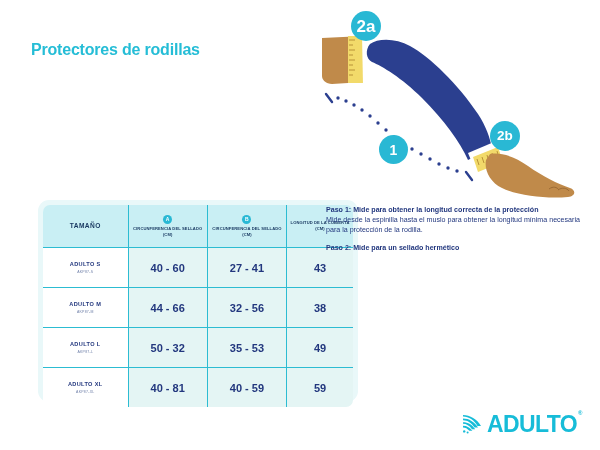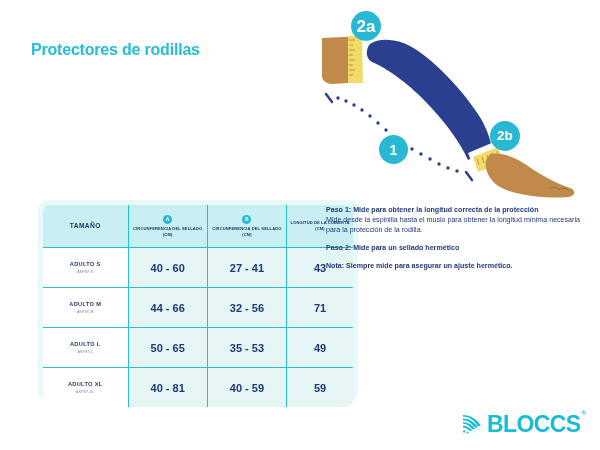--- a/index.html
+++ b/index.html
@@ -225,28 +225,28 @@
           <td class="cell-val">27 - 41</td>
           <td class="cell-val">43</td>
         </tr>
         <tr>
           <td class="cell-size">
             <div class="size-name">ADULTO M</div>
             <div class="size-code">AKP87-M</div>
           </td>
           <td class="cell-val">44 - 66</td>
           <td class="cell-val">32 - 56</td>
-          <td class="cell-val">71</td>
+          <td class="cell-val">38</td>
         </tr>
         <tr>
           <td class="cell-size">
             <div class="size-name">ADULTO L</div>
             <div class="size-code">AKP87-L</div>
           </td>
-          <td class="cell-val">50 - 65</td>
+          <td class="cell-val">50 - 32</td>
           <td class="cell-val">35 - 53</td>
           <td class="cell-val">49</td>
         </tr>
         <tr>
           <td class="cell-size">
             <div class="size-name">ADULTO XL</div>
             <div class="size-code">AKP87-XL</div>
           </td>
           <td class="cell-val">40 - 81</td>
           <td class="cell-val">40 - 59</td>
@@ -259,32 +259,31 @@
   <div class="steps">
     <div class="step">
       <div class="step-head">Paso 1: Mide para obtener la longitud correcta de la protección</div>
       <div class="step-body">Mide desde la espinilla hasta el muslo para obtener la longitud mínima necesaria para la protección de la rodilla.</div>
     </div>
     <div class="step">
       <div class="step-head">Paso 2: Mide para un sellado hermético</div>
     </div>
     <div class="step">
     </div>
-    <div class="note">Nota: Siempre mide para asegurar un ajuste hermético.</div>
   </div>
 
   <div class="logo">
     <svg class="logo-mark" viewBox="0 0 24 22" xmlns="http://www.w3.org/2000/svg">
       <g fill="#17BCD8">
         <path d="M2 2 C9 2 16 6 20 13 L16.5 13 C13 7 8 3.6 2 3.6 Z"></path>
         <path d="M2 5.6 C8 5.6 13.5 9 17 14.6 L13.6 14.6 C10.6 9.9 6.6 7.2 2 7.2 Z"></path>
         <path d="M2 9.2 C7 9.2 11.3 11.8 14.2 16.2 L11 16.2 C8.6 12.8 5.4 10.8 2 10.8 Z"></path>
         <path d="M2 12.8 C6 12.8 9.2 14.8 11.4 17.8 L8.4 17.8 C6.6 15.6 4.3 14.4 2 14.4 Z"></path>
         <circle cx="3.2" cy="18.4" r="1.2"></circle>
         <circle cx="6.6" cy="19.4" r="1"></circle>
       </g>
     </svg>
     <div class="logo-text">
-      <span>BLOCCS</span><span class="logo-tm">®</span>
+      <span>ADULTO</span><span class="logo-tm">®</span>
     </div>
   </div>
 
 </div>
 
 </body></html>

